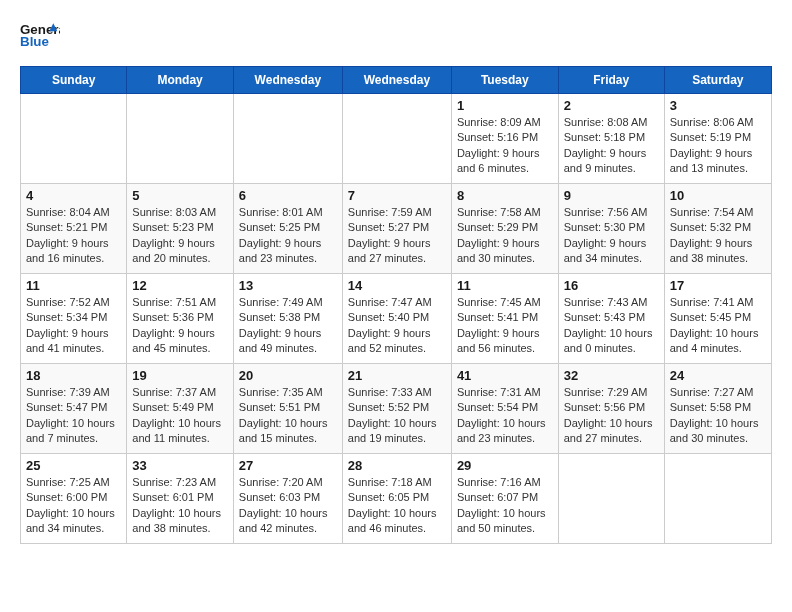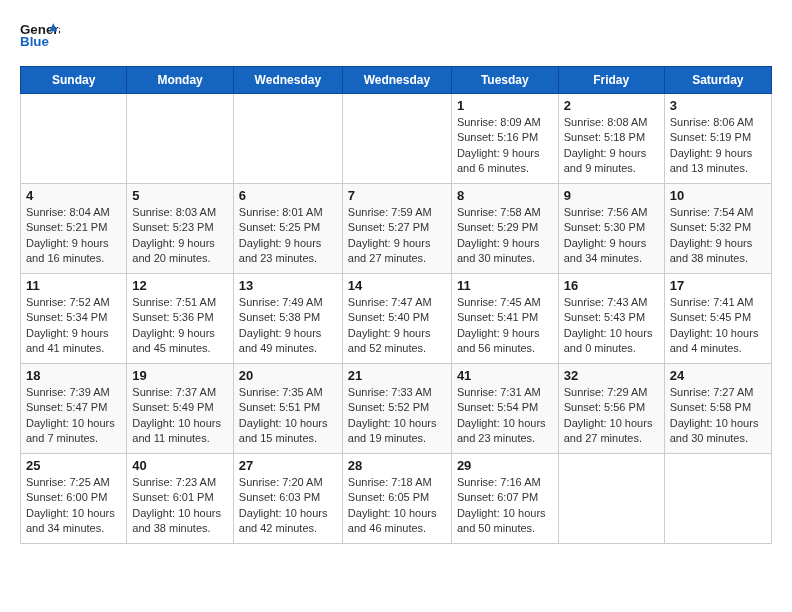--- a/index.html
+++ b/index.html
@@ -216,21 +216,21 @@
           <div class="day-num">24</div>
           <div class="day-detail">Sunrise: 7:27 AM<br>Sunset: 5:58 PM<br>Daylight: 10 hours<br>and 30 minutes.</div>
         </td>
       </tr>
       <tr>
         <td>
           <div class="day-num">25</div>
           <div class="day-detail">Sunrise: 7:25 AM<br>Sunset: 6:00 PM<br>Daylight: 10 hours<br>and 34 minutes.</div>
         </td>
         <td>
-          <div class="day-num">40</div>
+          <div class="day-num">33</div>
           <div class="day-detail">Sunrise: 7:23 AM<br>Sunset: 6:01 PM<br>Daylight: 10 hours<br>and 38 minutes.</div>
         </td>
         <td>
           <div class="day-num">27</div>
           <div class="day-detail">Sunrise: 7:20 AM<br>Sunset: 6:03 PM<br>Daylight: 10 hours<br>and 42 minutes.</div>
         </td>
         <td>
           <div class="day-num">28</div>
           <div class="day-detail">Sunrise: 7:18 AM<br>Sunset: 6:05 PM<br>Daylight: 10 hours<br>and 46 minutes.</div>
         </td>

